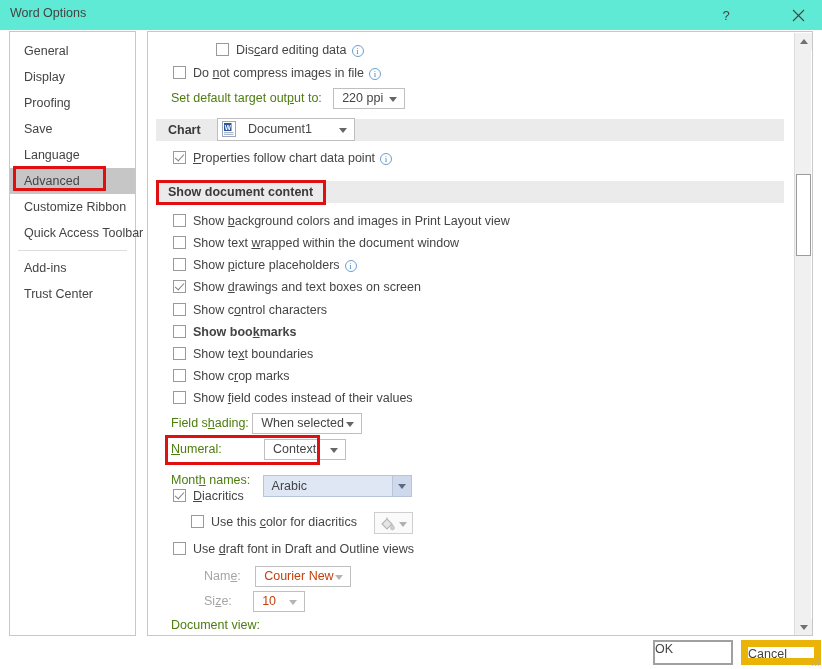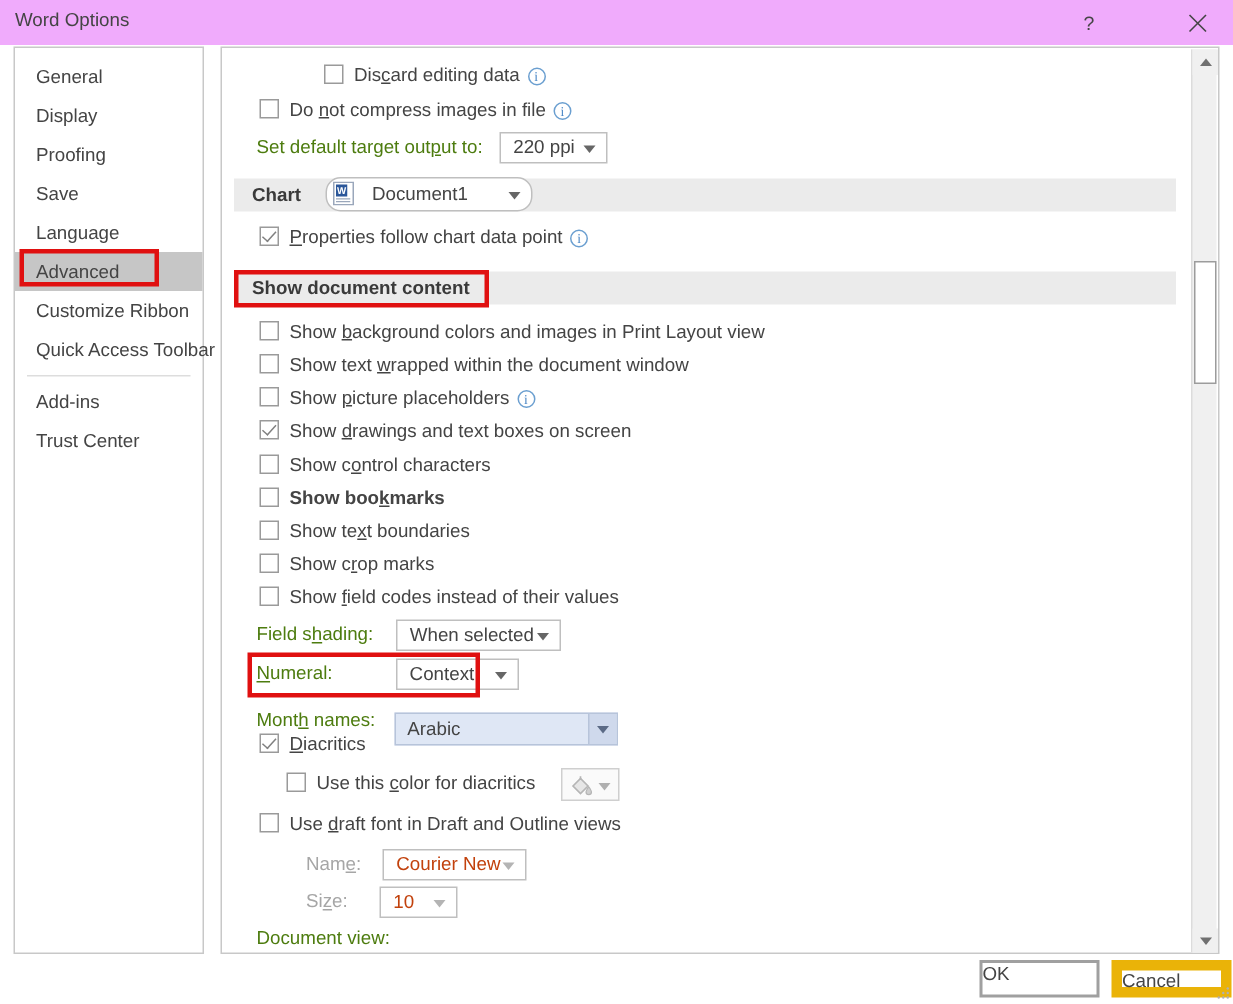--- a/index.html
+++ b/index.html
@@ -10,21 +10,21 @@
     font-family: "Liberation Sans", sans-serif;
     font-size: 12px;
     color: #444444;
     overflow: hidden;
     position: relative;
   }
 
   
   .titlebar {
     position: absolute; left:0; top:0; width:822px; height:30px;
-    background:#f0abfc;
+    background:#5eead4;
   }
   .title-text {
     position:absolute; left:10px; top:6px;
     font-size:12.5px; color:#444444;
   }
   .tb-btn {
     position:absolute; top:2px; width:34px; height:26px;
     display:flex; align-items:center; justify-content:center;
     color:#444444; font-size:14px; cursor:default;
   }
@@ -251,21 +251,21 @@
       <span class="combo" style="width:72px; margin-left:8px;">
         <span>220 ppi</span>
         <i class="arw"></i>
       </span>
     </div>
 
     <div class="sect" style="left:8px; top:87px; width:628px;">
       <span>Chart</span>
     </div>
     <div class="row" style="left:69px; top:86px;">
-      <span class="combo docsel" style="width:138px; height:23px; line-height:21px;border-radius:10px;">
+      <span class="combo docsel" style="width:138px; height:23px; line-height:21px;">
         <svg class="wicon" viewBox="0 0 16 16">
           <rect x="0.5" y="0.5" width="13" height="15" fill="#ffffff" stroke="#9aa7bb" stroke-width="1"></rect>
           <rect x="2" y="2" width="7.5" height="8" fill="#2b579a"></rect>
           <text x="5.7" y="8.6" font-size="6.5" fill="#ffffff" text-anchor="middle" font-family="Liberation Sans, sans-serif" font-weight="bold">W</text>
           <line x1="2" y1="11.6" x2="11.5" y2="11.6" stroke="#9aa7bb" stroke-width="0.9"></line>
           <line x1="2" y1="13.4" x2="11.5" y2="13.4" stroke="#9aa7bb" stroke-width="0.9"></line>
         </svg>
         <span>Document1</span>
         <i class="arw"></i>
       </span>
@@ -303,21 +303,21 @@
     </div>
     <div class="row" style="left:25px; top:337px;">
       <span class="cb"></span><span class="cb-label">Show c<u>r</u>op marks</span>
     </div>
     <div class="row" style="left:25px; top:359px;">
       <span class="cb"></span><span class="cb-label">Show <u>f</u>ield codes instead of their values</span>
     </div>
 
     <div class="row" style="left:23px; top:381px;">
       <span class="lbl">Field s<u>h</u>ading:</span>
-      <span class="combo" style="width:110px; margin-left:12px;">
+      <span class="combo" style="width:110px; ">
         <span>When selected</span>
         <i class="arw"></i>
       </span>
     </div>
 
     <div class="row" style="left:23px; top:407px;">
       <span class="lbl"><u>N</u>umeral:</span>
       <span class="combo" style="width:82px; margin-left:39px;">
         <span>Context</span>
         <i class="arw"></i>

